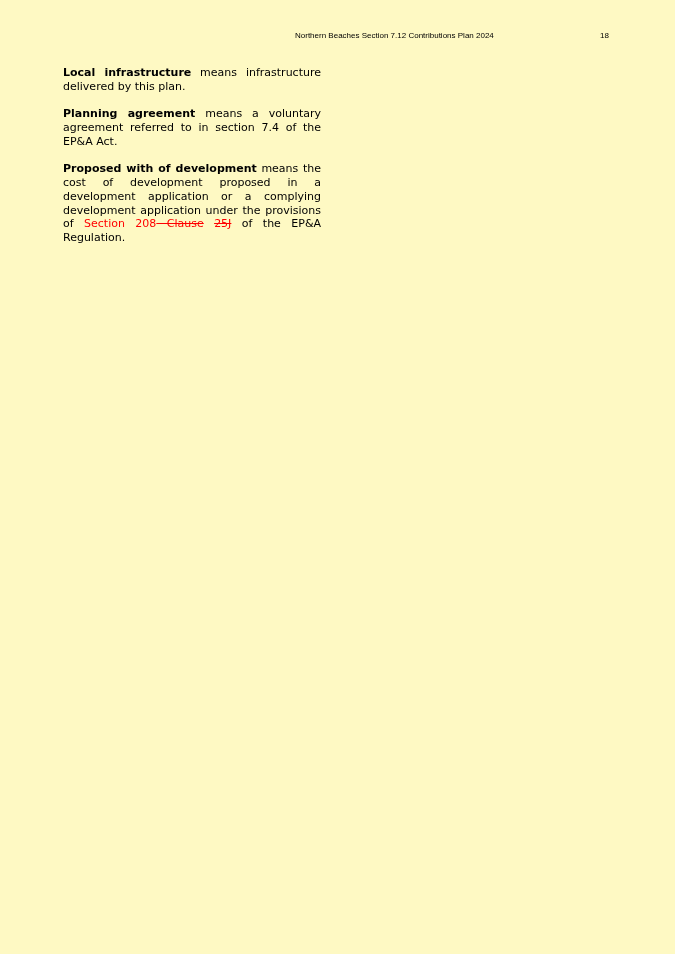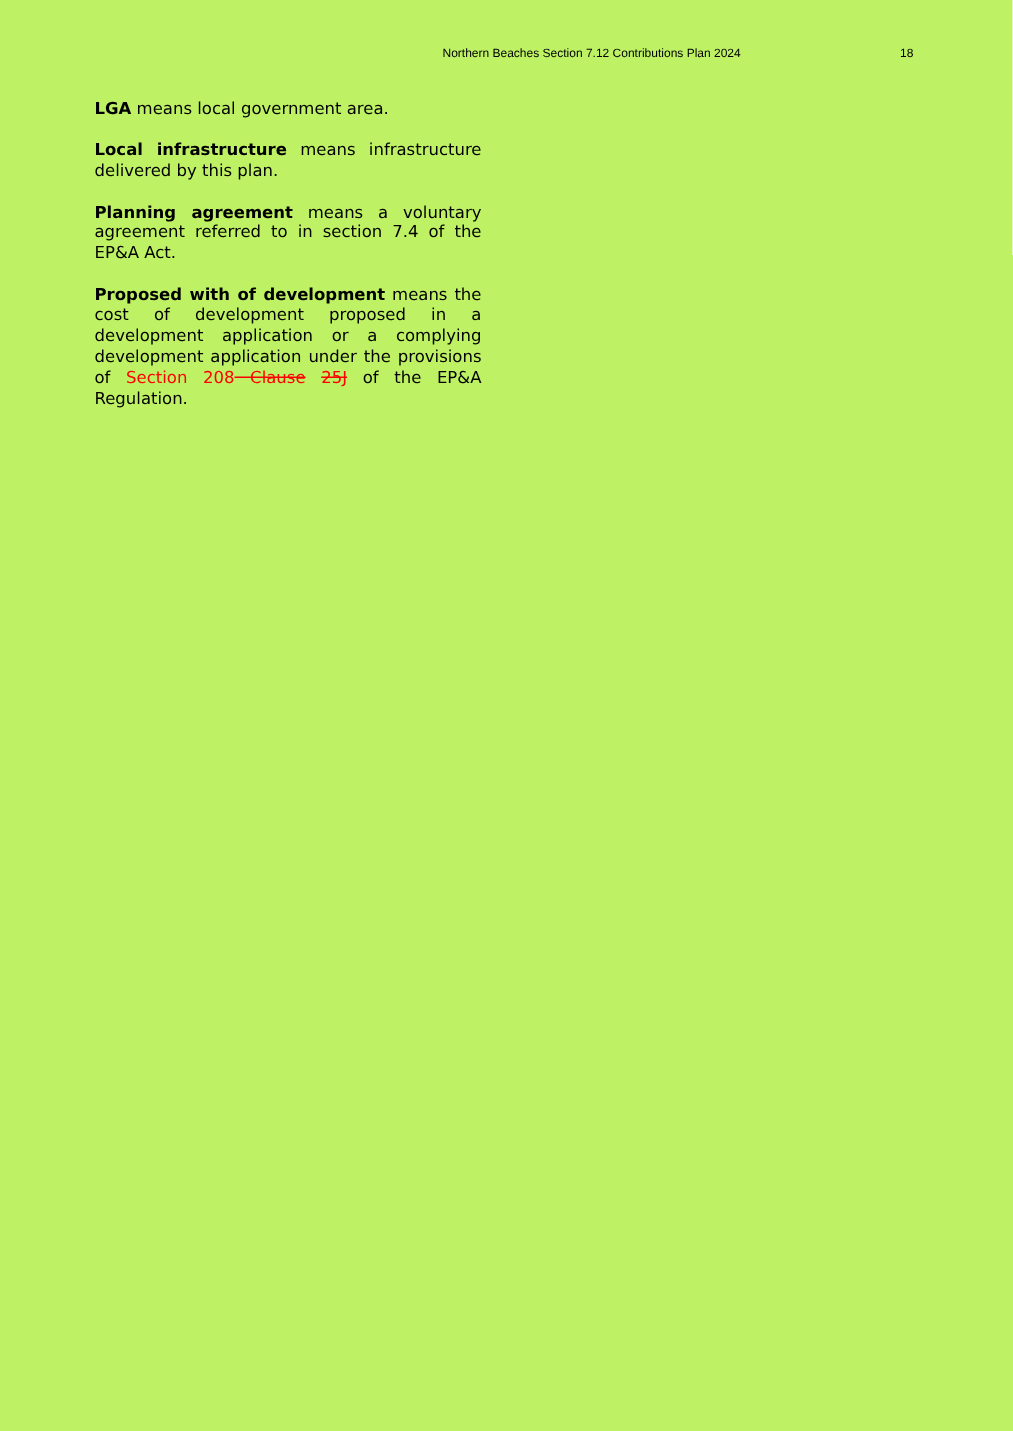--- a/index.html
+++ b/index.html
@@ -4,21 +4,21 @@
 <style>
   html, body {
     margin: 0;
     padding: 0;
     background: #ffffff;
   }
   .page {
     position: relative;
     width: 675px;
     height: 954px;
-    background: #bef264;
+    background: #fef9c3;
     font-family: "DejaVu Sans", sans-serif;
     color: #000000;
     overflow: hidden;
   }
   .header {
     position: absolute;
     top: 31px;
     left: 0;
     width: 675px;
     height: 12px;
@@ -56,18 +56,17 @@
 </style>
 </head>
 <body>
 
 <div class="page">
   <div class="header">
     <span class="header-title">Northern Beaches Section 7.12 Contributions Plan 2024</span>
     <span class="page-number">18</span>
   </div>
   <div class="content">
-      <p><span class="b">LGA</span><span> means local government area.</span></p>
       <p><span class="b">Local infrastructure</span><span> means infrastructure delivered by this plan.</span></p>
       <p><span class="b">Planning agreement</span><span> means a voluntary agreement referred to in section 7.4 of the EP&amp;A Act.</span></p>
       <p><span class="b">Proposed with of development</span><span> means the cost of development proposed in a development application or a complying development application under the provisions of </span><span class="red">Section 208</span><span class="red strike"> Clause</span><span> </span><span class="red strike">25J</span><span> of the EP&amp;A Regulation.</span></p>
     </div>
 </div>
 
 </body></html>

